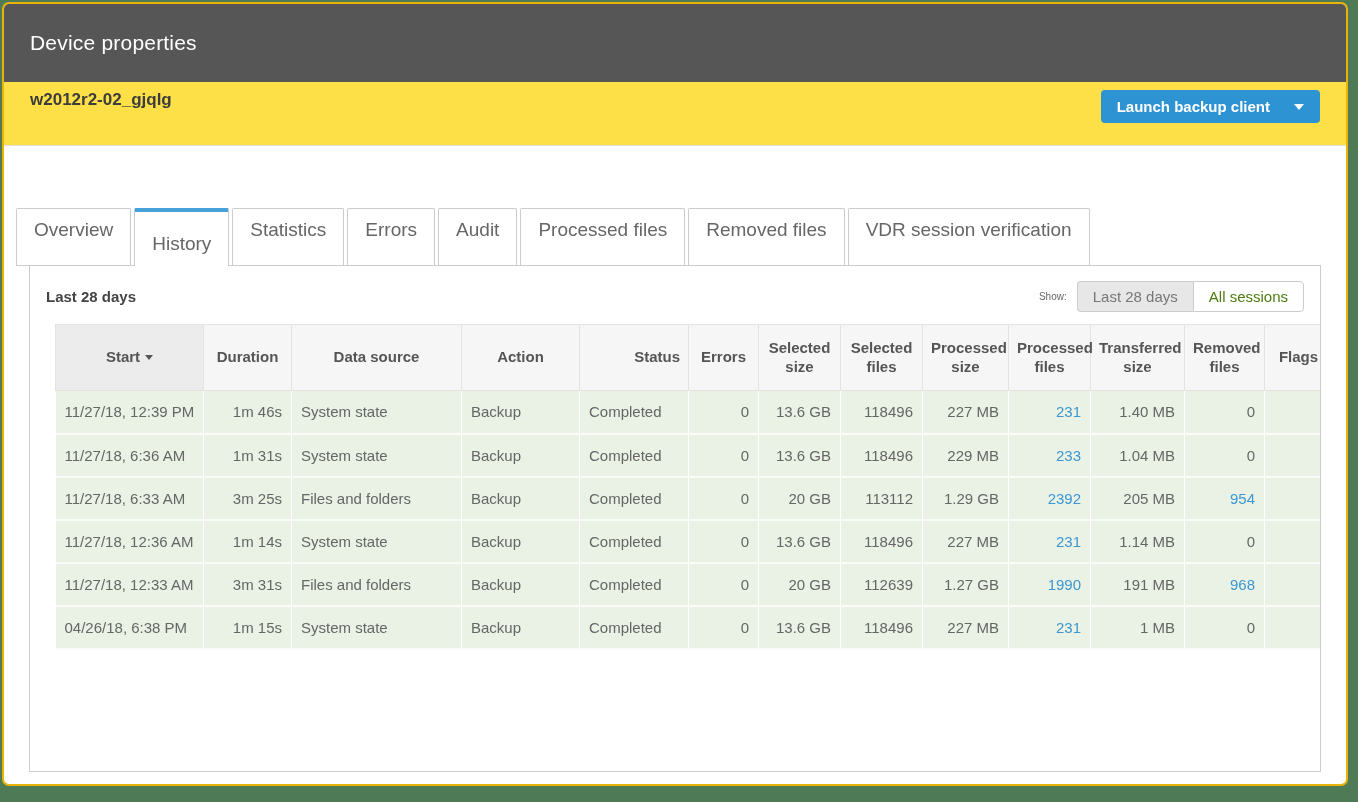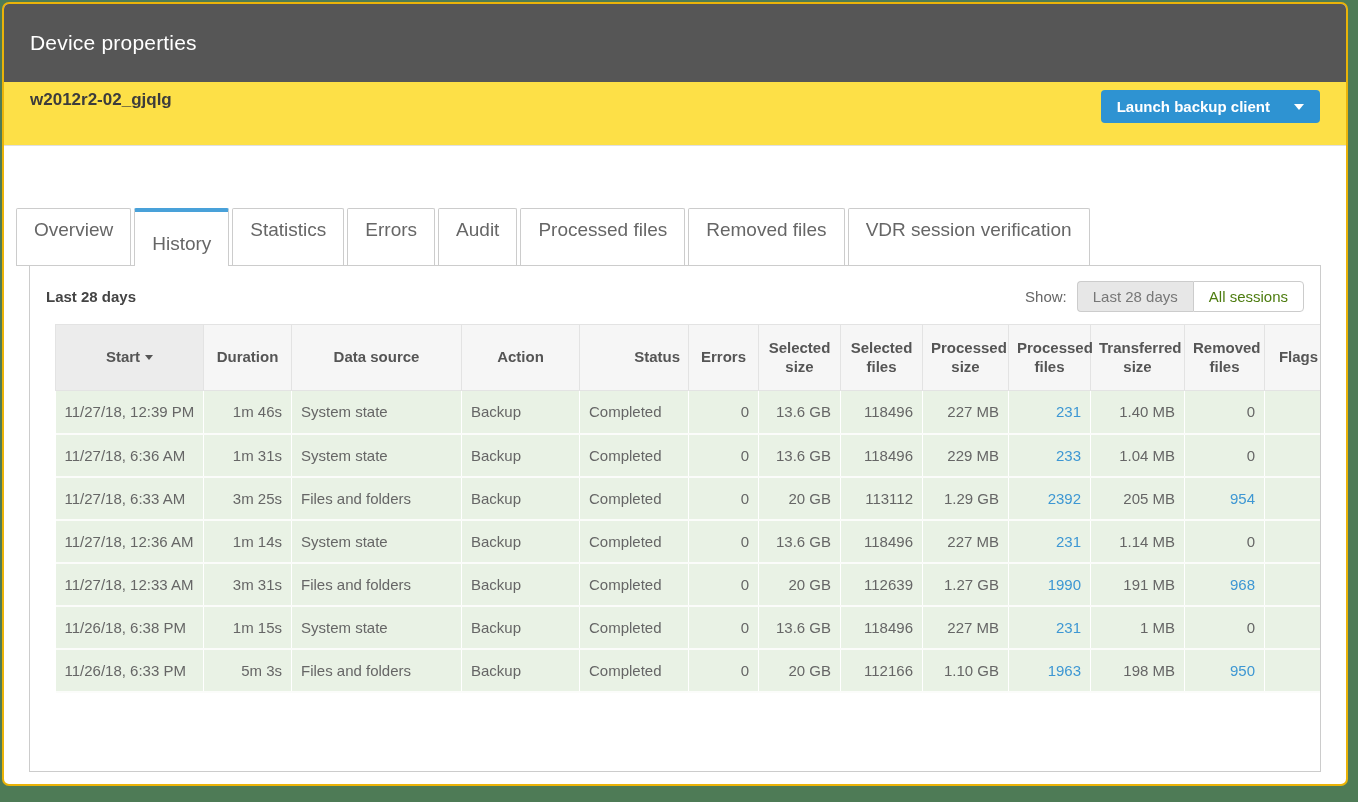--- a/index.html
+++ b/index.html
@@ -49,21 +49,21 @@
   .tab::after { content:""; position:absolute; left:0; right:0; bottom:0; height:1px; background:#ccc; }
   .tab.active { border-top:4px solid var(--tab-accent,#49a1d9); padding-top:21px; }
   .tab.active::after { background:#fff; }
   .panel {
     margin:0 25px; border:1px solid #ccc; height:507px;
     background:#fff; overflow:hidden; padding:14px 16px 6px; position:relative; z-index:1;
   }
   .panel-head { display:flex; align-items:center; height:32px; }
   .period-label { font-size:15px; font-weight:700; color:#444; }
   .panel-head .spacer { flex:1; }
-  .show-label { font-size:15px; color:#666; margin-right:10px; }
+  .show-label { font-size:10px; color:#666; margin-right:10px; }
   .seg { display:flex; }
   .seg-btn {
     font-family:inherit; font-size:15px; color:#4d7c0f; background:#fff;
     border:1px solid #ccc; padding:6px 15px; cursor:pointer;
   }
   .seg-btn:first-child { border-radius:4px 0 0 4px; border-right:none; }
   .seg-btn:last-child { border-radius:0 4px 4px 0; }
   .seg-btn.selected { background:#e7e7e7; color:#777; }
   .table-area { position:relative; margin-top:12px; padding-right:13px; width:1290px; margin-left:9px; }
   table { border-collapse:collapse; table-layout:fixed; width:1277px; }
@@ -242,47 +242,32 @@
               <td class="ar">0</td>
               <td class="ar">20 GB</td>
               <td class="ar">112639</td>
               <td class="ar">1.27 GB</td>
               <td class="ar"><a class="cell-link">1990</a></td>
               <td class="ar">191 MB</td>
               <td class="ar"><a class="cell-link">968</a></td>
               <td class="ac"></td>
             </tr>
             <tr>
-              <td class="al">11/26/18, 6:38 PM</td>
+              <td class="al">04/26/18, 6:38 PM</td>
               <td class="ar">1m 15s</td>
               <td class="al">System state</td>
               <td class="al">Backup</td>
               <td class="al">Completed</td>
               <td class="ar">0</td>
               <td class="ar">13.6 GB</td>
               <td class="ar">118496</td>
               <td class="ar">227 MB</td>
               <td class="ar"><a class="cell-link">231</a></td>
               <td class="ar">1 MB</td>
               <td class="ar">0</td>
-              <td class="ac"></td>
-            </tr>
-            <tr>
-              <td class="al">11/26/18, 6:33 PM</td>
-              <td class="ar">5m 3s</td>
-              <td class="al">Files and folders</td>
-              <td class="al">Backup</td>
-              <td class="al">Completed</td>
-              <td class="ar">0</td>
-              <td class="ar">20 GB</td>
-              <td class="ar">112166</td>
-              <td class="ar">1.10 GB</td>
-              <td class="ar"><a class="cell-link">1963</a></td>
-              <td class="ar">198 MB</td>
-              <td class="ar"><a class="cell-link">950</a></td>
               <td class="ac"></td>
             </tr>
           </tbody>
       </table>
       <div class="vscroll">
         <div class="thumb"></div>
       </div>
     </div>
   </div>
 

